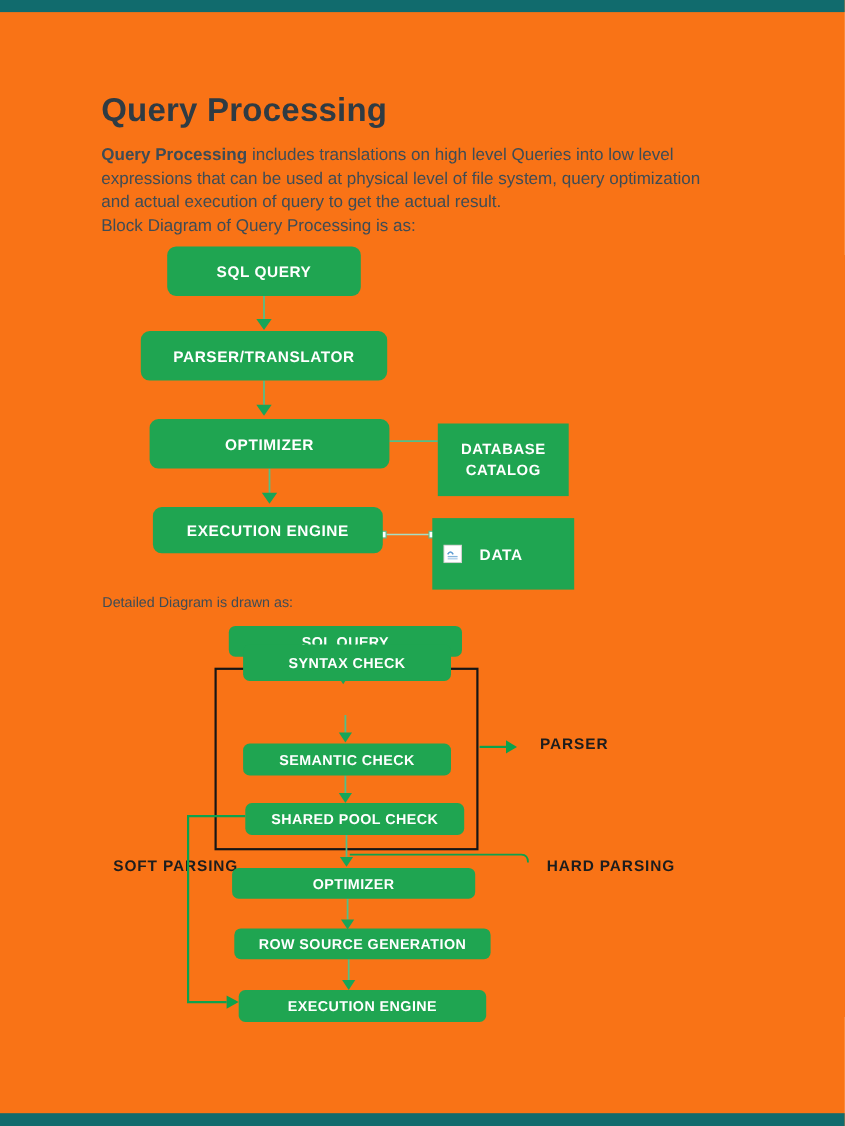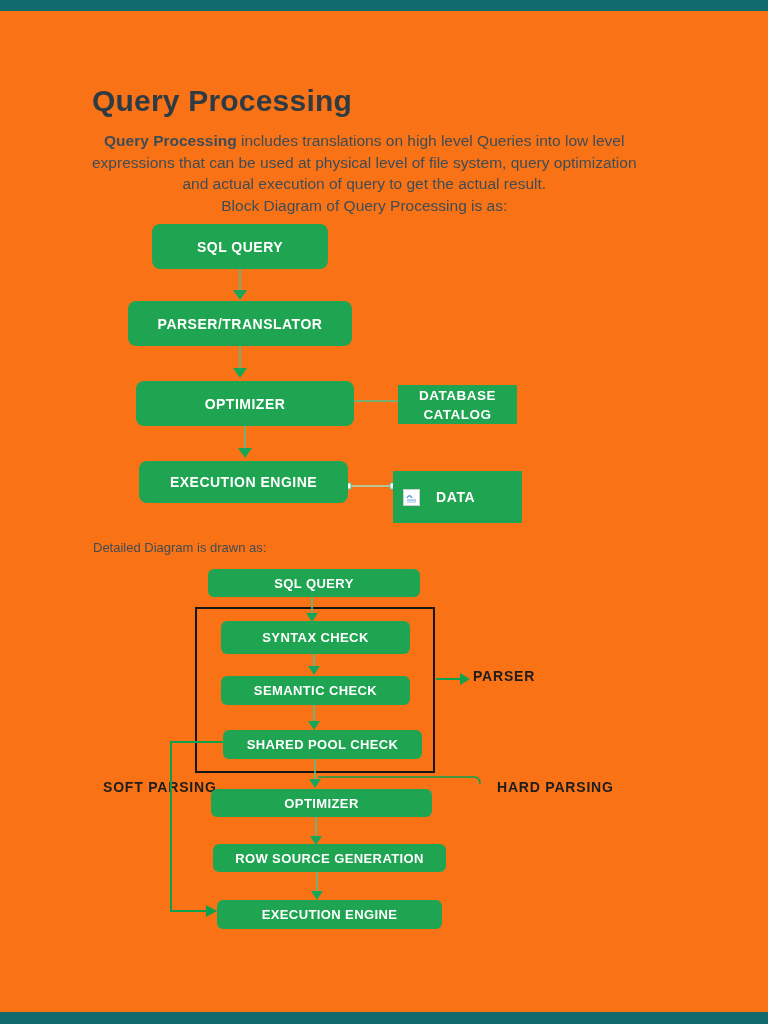--- a/index.html
+++ b/index.html
@@ -9,21 +9,21 @@
     --body-text:#3f4c55; --label-black:#1d1d1d; --container-border:#161616; --icon-blue:#5c9bd1;
   }
   html,body{margin:0;padding:0;}
   body{font-family:"Liberation Sans", sans-serif; background:#ffffff;}
   .page{position:relative;width:768px;height:1024px;background:#f97316;overflow:hidden;}
   .chrome-bar{position:absolute;left:0;width:768px;height:11px;background:var(--chrome-bar);}
   .chrome-bar.top{top:0;}
   .chrome-bar.bottom{bottom:0;height:12px;}
   .title{position:absolute;left:92px;top:84px;margin:0;font-size:30px;font-weight:bold;
          color:var(--title-color);letter-spacing:0.2px;}
-  .para{position:absolute;left:92px;top:130px;font-size:15.5px;line-height:21.5px;color:var(--body-text);text-align:center;}
+  .para{position:absolute;left:92px;top:130px;font-size:15.5px;line-height:21.5px;color:var(--body-text);}
   .para .bold{font-weight:bold;}
   .caption2{position:absolute;left:93px;top:540px;font-size:13px;color:var(--body-text);}
   .node{position:absolute;z-index:4;background:var(--node-green);color:var(--node-text);
         display:flex;align-items:center;justify-content:center;font-weight:bold;text-align:center;}
   .node.d1{font-size:14px;border-radius:8px;letter-spacing:0.5px;}
   .node.d2{font-size:13px;border-radius:6px;letter-spacing:0.4px;}
   .node.square{border-radius:0;}
   .node.catalog{flex-direction:column;line-height:19px;font-size:13.5px;}
   .node.data-node{justify-content:flex-start;padding-left:10px;box-sizing:border-box;}
   .data-icon{display:inline-flex;width:17px;height:17px;}
@@ -54,50 +54,50 @@
   <div class="para">
     <div><span class="bold">Query Processing</span><span> includes translations on high level Queries into low level</span></div>
     <div>expressions that can be used at physical level of file system, query optimization</div>
     <div>and actual execution of query to get the actual result.</div>
     <div>Block Diagram of Query Processing is as:</div>
   </div>
 
   <div class="node d1" style="left:152px;top:224px;width:176px;height:45px;">SQL QUERY</div>
   <div class="node d1" style="left:128px;top:301px;width:224px;height:45px;">PARSER/TRANSLATOR</div>
   <div class="node d1" style="left:136px;top:381px;width:218px;height:45px;">OPTIMIZER</div>
-  <div class="node d1 square catalog" style="left:398px;top:385px;width:119px;height:39px;">
+  <div class="node d1 square catalog" style="left:398px;top:385px;width:119px;height:66px;">
     <div>DATABASE</div>
     <div>CATALOG</div>
   </div>
   <div class="node d1" style="left:139px;top:461px;width:209px;height:42px;">EXECUTION ENGINE</div>
-  <div class="node d1 square data-node" style="left:393px;top:471px;width:129px;height:52px;">
+  <div class="node d1 square data-node" style="left:393px;top:471px;width:129px;height:65px;">
     <span class="data-icon">
       <svg width="17" height="17" viewBox="0 0 17 17">
         <rect x="0.5" y="0.5" width="16" height="16" fill="#ffffff" stroke="#cfcfcf"></rect>
         <path d="M4 9 C5.5 6, 7.5 6, 9 9" fill="none" stroke="var(--icon-blue)" stroke-width="1.4"></path>
         <line x1="4" y1="11" x2="13" y2="11" stroke="var(--icon-blue)" stroke-width="1.2" opacity="0.75"></line>
         <line x1="4" y1="13" x2="13" y2="13" stroke="var(--icon-blue)" stroke-width="1.2" opacity="0.5"></line>
       </svg>
     </span>
     <span class="data-label">DATA</span>
   </div>
 
   <div class="caption2">Detailed Diagram is drawn as:</div>
 
   <div class="parser-container"></div>
 
   <div class="node d2" style="left:208px;top:569px;width:212px;height:28px;">SQL QUERY</div>
-  <div class="node d2" style="left:221px;top:621px;width:189px;height:33px;">SYNTAX CHECK</div>
+  <div class="node d2" style="left:221px;top:586px;width:189px;height:33px;">SYNTAX CHECK</div>
   <div class="node d2" style="left:221px;top:676px;width:189px;height:29px;">SEMANTIC CHECK</div>
   <div class="node d2" style="left:223px;top:730px;width:199px;height:29px;">SHARED POOL CHECK</div>
   <div class="node d2" style="left:211px;top:789px;width:221px;height:28px;">OPTIMIZER</div>
   <div class="node d2" style="left:213px;top:844px;width:233px;height:28px;">ROW SOURCE GENERATION</div>
   <div class="node d2" style="left:217px;top:900px;width:225px;height:29px;">EXECUTION ENGINE</div>
 
-  <div class="flow-label" style="left:473px;top:668px;">PARSER</div>
+  <div class="flow-label" style="left:491px;top:668px;">PARSER</div>
   <div class="flow-label" style="left:103px;top:779px;text-align:center;">SOFT PARSING</div>
   <div class="flow-label" style="left:485px;top:779px;margin-left:12px;">HARD PARSING</div>
 
   <svg class="overlay" width="768" height="1024" viewBox="0 0 768 1024">
 
     <g>
       <path class="stem" d="M240 269 V290"></path>
         <polygon class="head" points="233,290 247,290 240,300"></polygon>
     </g>
     <g>

